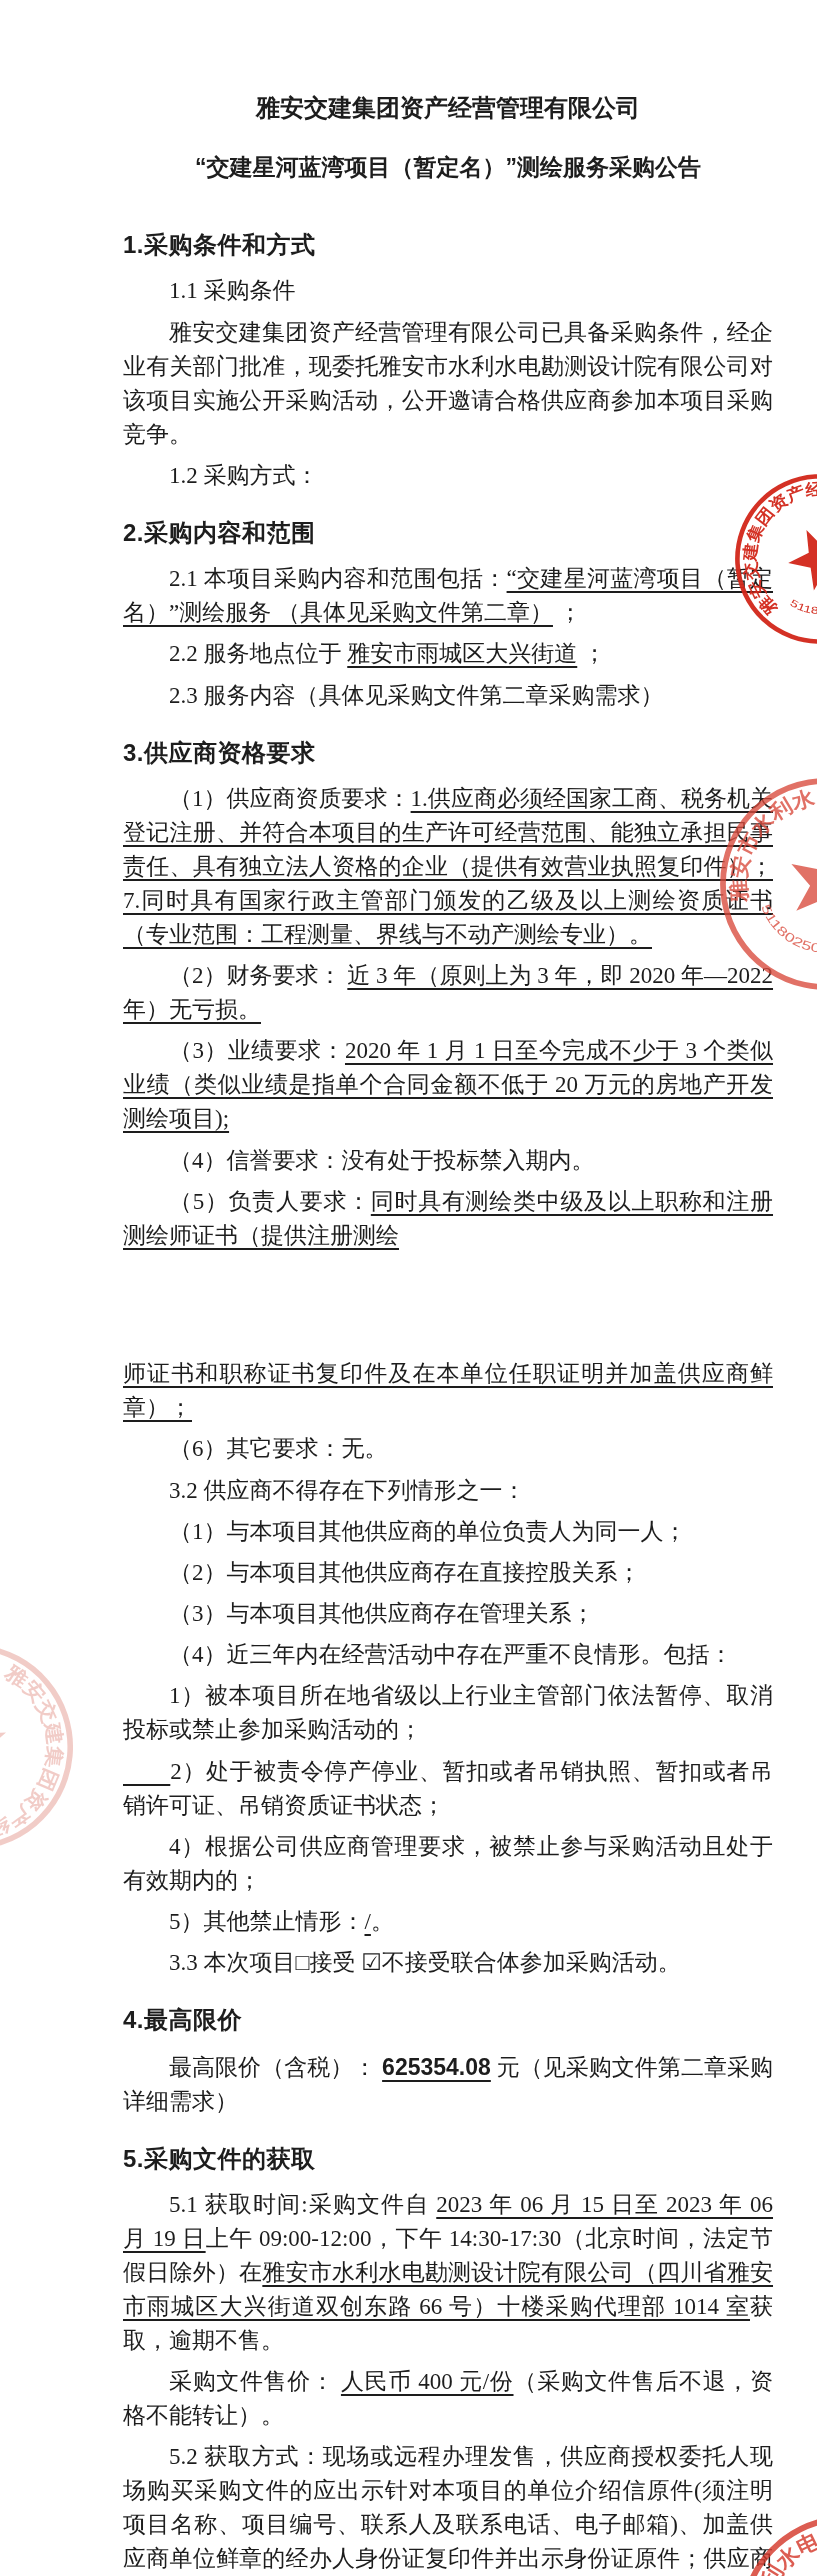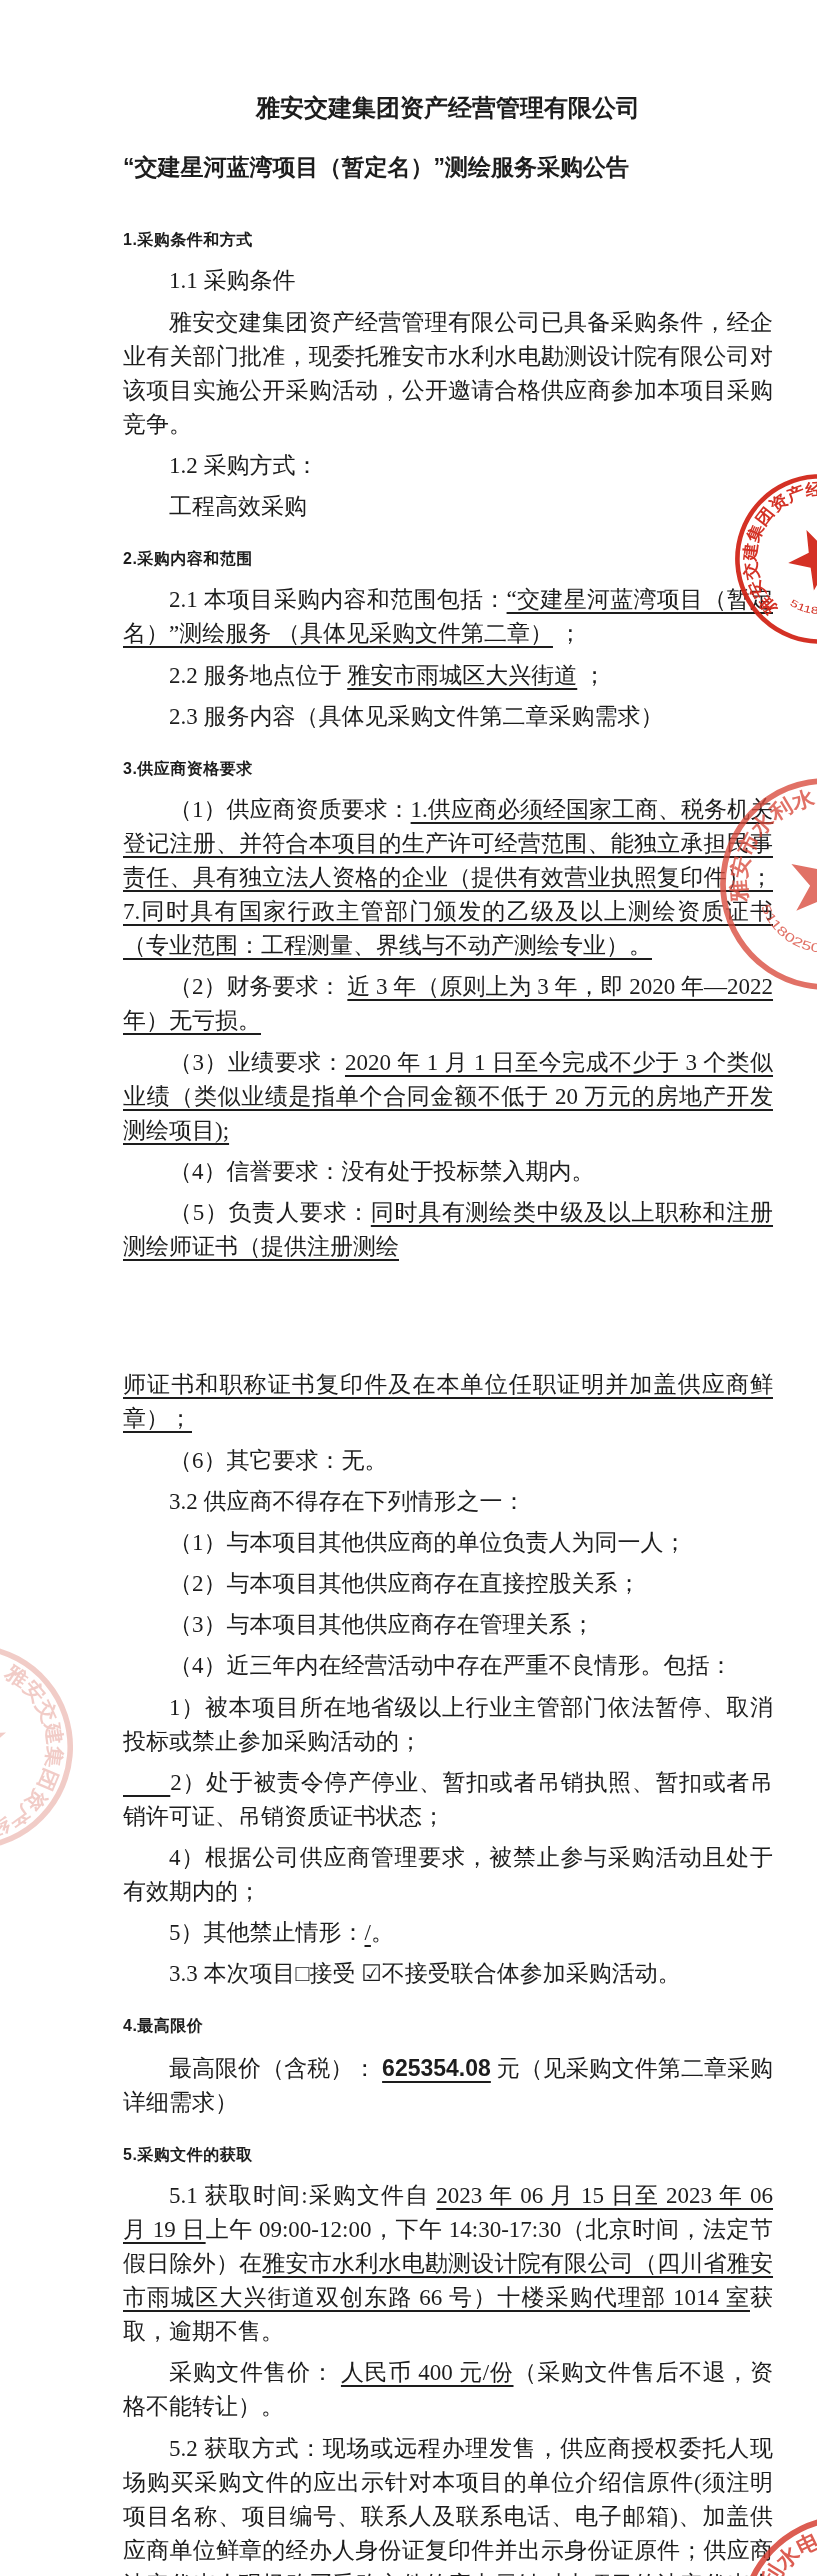--- a/index.html
+++ b/index.html
@@ -7,27 +7,27 @@
     width:818px;height:3467px;position:relative;overflow:hidden;
     background:#ffffff;color:#1d1d1d;box-sizing:border-box;margin:0 auto;
     font-family:"Liberation Serif","DejaVu Serif",serif;
   }
   .content{padding:92px 45px 0 123px;position:relative;}
   .doc-title{
     text-align:center;font-family:"Liberation Sans","DejaVu Sans",sans-serif;
     font-weight:700;font-size:24px;line-height:1.3;margin:0;
   }
   .doc-subtitle{
-    font-family:"Liberation Sans","DejaVu Sans",sans-serif;
+    text-align:center;font-family:"Liberation Sans","DejaVu Sans",sans-serif;
     font-weight:700;font-size:23px;line-height:1.3;margin:30px 0 0 0;
   }
   #doc-body{margin-top:47px;}
   .h{
     font-family:"Liberation Sans","DejaVu Sans",sans-serif;font-weight:700;
-    font-size:16px;line-height:1.25;margin:25px 0 14.4px 0;letter-spacing:0.5px;
+    font-size:24px;line-height:1.25;margin:25px 0 14.4px 0;letter-spacing:0.5px;
   }
   .p{
     font-size:23px;line-height:34px;text-align:justify;text-indent:2em;
     margin:7.2px 0;word-break:break-all;
   }
   .p.noindent{text-indent:0;}
   .u{
     text-decoration:underline;
     text-decoration-thickness:1.5px;
     text-underline-offset:4.6px;
@@ -47,21 +47,20 @@
 
     <div class="doc-title">雅安交建集团资产经营管理有限公司</div>
 
     <div class="doc-subtitle">“交建星河蓝湾项目（暂定名）”测绘服务采购公告</div>
 
     <div id="doc-body">
         <div class="h"><span>1.采购条件和方式</span></div>
         <div class="p"><span>1.1 采购条件</span></div>
         <div class="p"><span>雅安交建集团资产经营管理有限公司已具备采购条件，经企业有关部门批准，现委托雅安市水利水电勘测设计院有限公司对该项目实施公开采购活动，公开邀请合格供应商参加本项目采购竞争。</span></div>
         <div class="p"><span>1.2 采购方式：</span></div>
-        <div class="p"><span>工程高效采购</span></div>
         <div class="h"><span>2.采购内容和范围</span></div>
         <div class="p"><span>2.1 本项目采购内容和范围包括：</span><span class="u">“交建星河蓝湾项目（暂定名）”测绘服务 （具体见采购文件第二章）</span><span> ；</span></div>
         <div class="p"><span>2.2 服务地点位于 </span><span class="u">雅安市雨城区大兴街道</span><span> ；</span></div>
         <div class="p"><span>2.3 服务内容（具体见采购文件第二章采购需求）</span></div>
         <div class="h"><span>3.供应商资格要求</span></div>
         <div class="p"><span>（1）供应商资质要求：</span><span class="u">1.供应商必须经国家工商、税务机关登记注册、并符合本项目的生产许可经营范围、能独立承担民事责任、具有独立法人资格的企业（提供有效营业执照复印件）；7.同时具有国家行政主管部门颁发的乙级及以上测绘资质证书（专业范围：工程测量、界线与不动产测绘专业）。</span></div>
         <div class="p"><span>（2）财务要求： </span><span class="u">近 3 年（原则上为 3 年，即 2020 年—2022 年）无亏损。</span></div>
         <div class="p"><span>（3）业绩要求：</span><span class="u">2020 年 1 月 1 日至今完成不少于 3 个类似业绩（类似业绩是指单个合同金额不低于 20 万元的房地产开发测绘项目);</span></div>
         <div class="p"><span>（4）信誉要求：没有处于投标禁入期内。</span></div>
         <div class="p"><span>（5）负责人要求：</span><span class="u">同时具有测绘类中级及以上职称和注册测绘师证书（提供注册测绘</span></div>

